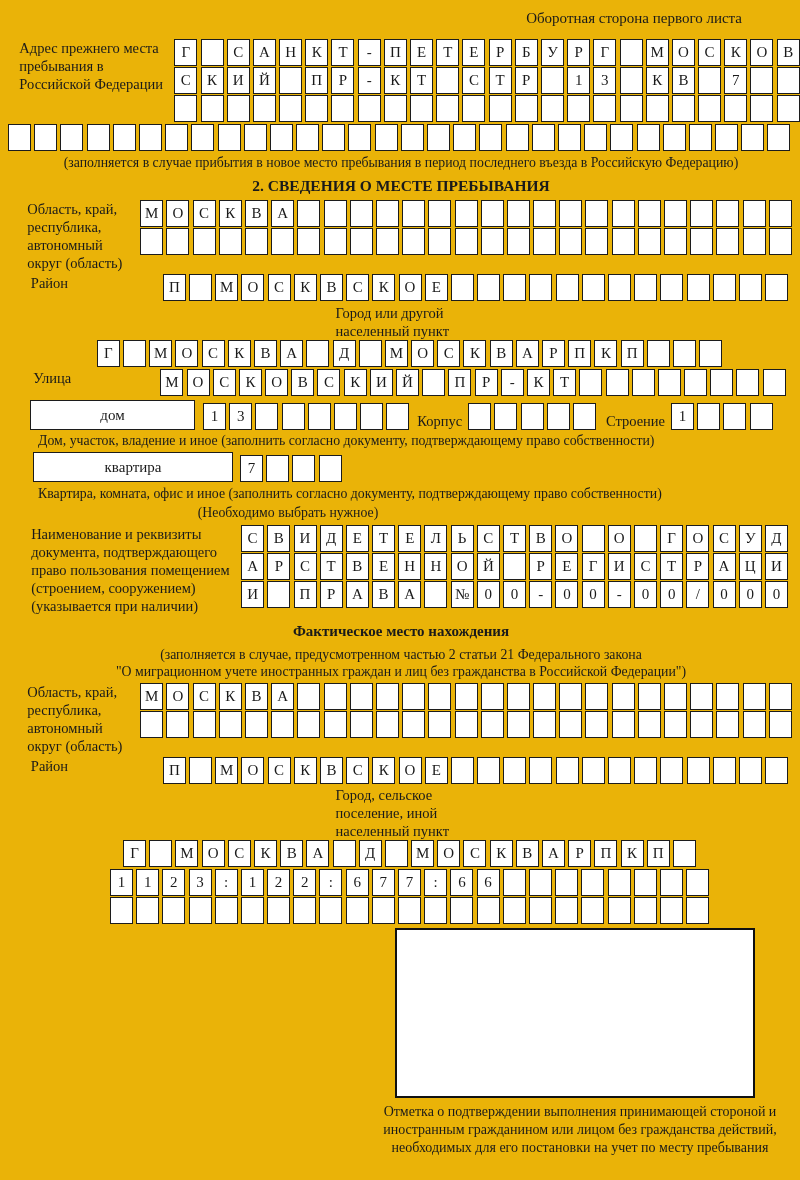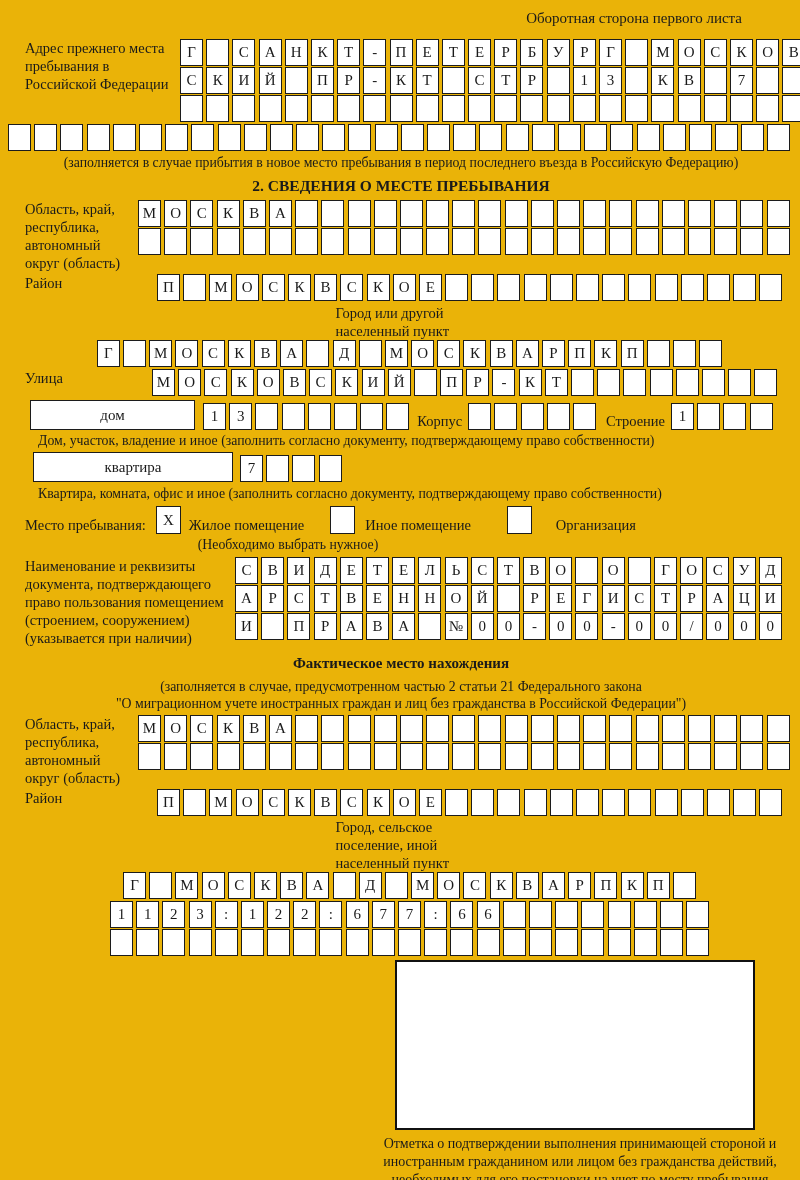--- a/index.html
+++ b/index.html
@@ -1,19 +1,19 @@
 <!DOCTYPE html>
 <html lang="ru"><head>
 <meta charset="utf-8">
 <style>
   html,body{margin:0;padding:0;background:#fff;}
   body{width:800px;height:1180px;font-family:"Liberation Serif",serif;color:#1a1a1a;}
   .page{box-sizing:border-box;width:800px;height:1180px;padding:4px 6px 0 8px;overflow:hidden;background:#eab308;}
   .top-note{text-align:right;font-size:15px;margin:6px 52px 12px 0;}
-  .field{display:flex;margin-left:17px;}
+  .field{display:flex;margin-left:17px;justify-content:center;}
   .field.vcenter{align-items:center;flex-direction:column;}
   .field>.label{font-size:14.5px;line-height:18px;flex:none;margin-right:5px;}
   .rows{display:flex;flex-direction:column;gap:1px;}
   .cells{display:flex;gap:3.2px;}
   .cell{flex:none;width:23px;height:27px;border:1.6px solid #1c1c1c;box-sizing:border-box;display:flex;align-items:center;justify-content:center;font-size:15px;background:#fff;}
   .fullrow{margin:2px 0 0 0;}
   .caption{font-size:13.8px;line-height:17px;}
   .center{text-align:center;}
   .s2-title{font-size:15.5px;font-weight:bold;text-align:center;margin:6px 0 5px 0;}
   .fact-title{font-size:15px;font-weight:bold;text-align:center;margin:8px 0 6px 0;}
@@ -338,29 +338,20 @@
     <div class="widebox" style="width:200px">квартира</div>
     <div class="cells" style="margin-left:7px">
         <span class="cell">7</span>
         <span class="cell"></span>
         <span class="cell"></span>
         <span class="cell"></span>
       </div>
   </div>
   <div class="caption mt3" style="margin-left:30px">Квартира, комната, офис и иное (заполнить согласно документу, подтверждающему право собственности)</div>
 
-  <div class="inline-row mt4" style="margin-left:17px">
-    <span class="inline-label">Место пребывания:</span>
-    <span class="cbox" style="margin-left:10px">X</span>
-    <span class="inline-label" style="margin-left:8px">Жилое помещение</span>
-    <span class="cbox" style="margin-left:26px"></span>
-    <span class="inline-label" style="margin-left:10px">Иное помещение</span>
-    <span class="cbox" style="margin-left:36px"></span>
-    <span class="inline-label" style="margin-left:24px">Организация</span>
-  </div>
   <div class="caption center mt2" style="width:560px">(Необходимо выбрать нужное)</div>
 
   <div class="field mt4">
     <div class="label lw205">Наименование и реквизиты документа, подтверждающего право пользования помещением (строением, сооружением) (указывается при наличии)</div>
     <div class="rows">
       <div class="cells">
           <span class="cell">С</span>
           <span class="cell">В</span>
           <span class="cell">И</span>
           <span class="cell">Д</span>

